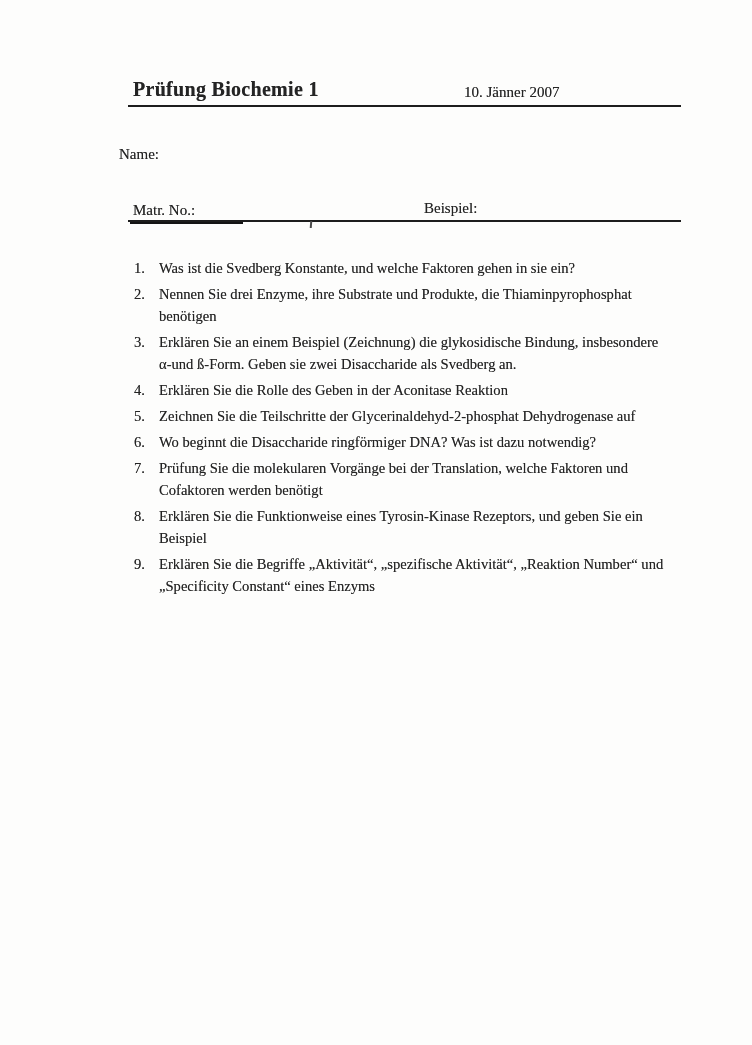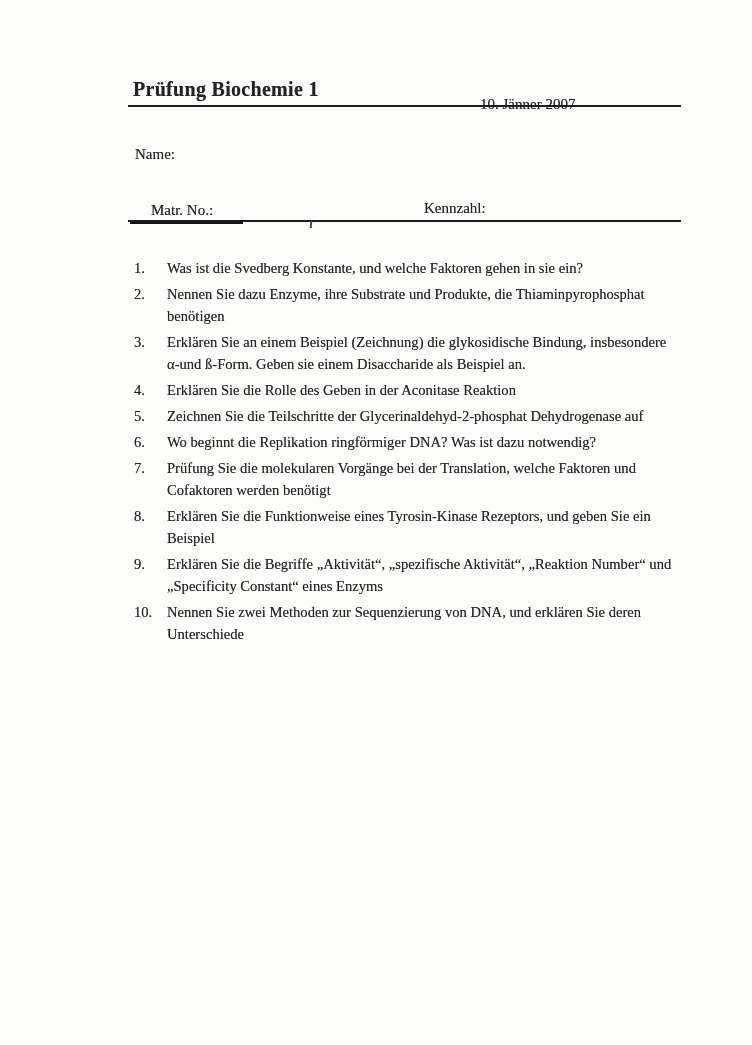--- a/index.html
+++ b/index.html
@@ -23,46 +23,44 @@
     top: 78px;
     font-size: 20px;
     font-weight: bold;
     letter-spacing: 0.3px;
     padding-bottom: 4px;
     border-bottom: 2px solid #1c1c1c;
   }
   .doc-date {
     position: absolute;
     left: 464px;
-    top: 96px;
+    top: 84px;
     font-size: 15px;
-    margin-left: 16px;
   }
   .rule {
     position: absolute;
     background: #1d1d1d;
   }
   .header-rule {
     left: 128px;
     top: 105px;
     width: 553px;
     height: 2px;
   }
   .name-label {
     position: absolute;
-    left: 135px;
+    left: 119px;
     top: 146px;
     font-size: 15px;
   }
   .matr-label {
     position: absolute;
     left: 133px;
     top: 202px;
     font-size: 15px;
-    margin-left: 18px;
   }
   .kennzahl-label {
     position: absolute;
     left: 424px;
     top: 200px;
     font-size: 15px;
   }
   .matr-rule {
     left: 128px;
     top: 220px;
@@ -98,80 +96,74 @@
     margin-bottom: 4px;
     font-size: 14.6px;
     line-height: 22px;
   }
   .q-num {
     flex: 0 0 25px;
   }
   .q-text {
     flex: 1;
     white-space: pre-line;
-    margin-left: 8px;
   }
 </style>
 </head>
 <body>
 
 <div class="page">
   <div class="doc-title">Prüfung Biochemie 1</div>
   <div class="doc-date">10. Jänner 2007</div>
   <div class="rule header-rule"></div>
 
   <div class="name-label">Name:</div>
 
   <div class="matr-label">Matr. No.:</div>
-  <div class="kennzahl-label">Kennzahl:</div>
+  <div class="kennzahl-label">Beispiel:</div>
   <div class="rule matr-rule"></div>
   <div class="matr-underline"></div>
   <div class="stray-mark"></div>
 
   <div class="questions">
       <div class="q-item">
         <span class="q-num">1.</span>
         <span class="q-text">Was ist die Svedberg Konstante, und welche Faktoren gehen in sie ein?</span>
       </div>
       <div class="q-item">
         <span class="q-num">2.</span>
-        <span class="q-text">Nennen Sie dazu Enzyme, ihre Substrate und Produkte, die Thiaminpyrophosphat
+        <span class="q-text">Nennen Sie drei Enzyme, ihre Substrate und Produkte, die Thiaminpyrophosphat
 benötigen</span>
       </div>
       <div class="q-item">
         <span class="q-num">3.</span>
         <span class="q-text">Erklären Sie an einem Beispiel (Zeichnung) die glykosidische Bindung, insbesondere
-α-und ß-Form. Geben sie einem Disaccharide als Beispiel an.</span>
+α-und ß-Form. Geben sie zwei Disaccharide als Svedberg an.</span>
       </div>
       <div class="q-item">
         <span class="q-num">4.</span>
         <span class="q-text">Erklären Sie die Rolle des Geben in der Aconitase Reaktion</span>
       </div>
       <div class="q-item">
         <span class="q-num">5.</span>
         <span class="q-text">Zeichnen Sie die Teilschritte der Glycerinaldehyd-2-phosphat Dehydrogenase auf</span>
       </div>
       <div class="q-item">
         <span class="q-num">6.</span>
-        <span class="q-text">Wo beginnt die Replikation ringförmiger DNA? Was ist dazu notwendig?</span>
+        <span class="q-text">Wo beginnt die Disaccharide ringförmiger DNA? Was ist dazu notwendig?</span>
       </div>
       <div class="q-item">
         <span class="q-num">7.</span>
         <span class="q-text">Prüfung Sie die molekularen Vorgänge bei der Translation, welche Faktoren und
 Cofaktoren werden benötigt</span>
       </div>
       <div class="q-item">
         <span class="q-num">8.</span>
         <span class="q-text">Erklären Sie die Funktionweise eines Tyrosin-Kinase Rezeptors, und geben Sie ein
 Beispiel</span>
       </div>
       <div class="q-item">
         <span class="q-num">9.</span>
         <span class="q-text">Erklären Sie die Begriffe „Aktivität“, „spezifische Aktivität“, „Reaktion Number“ und
 „Specificity Constant“ eines Enzyms</span>
       </div>
-      <div class="q-item">
-        <span class="q-num">10.</span>
-        <span class="q-text">Nennen Sie zwei Methoden zur Sequenzierung von DNA, und erklären Sie deren
-Unterschiede</span>
-      </div>
     </div>
 </div>
 
 </body></html>

